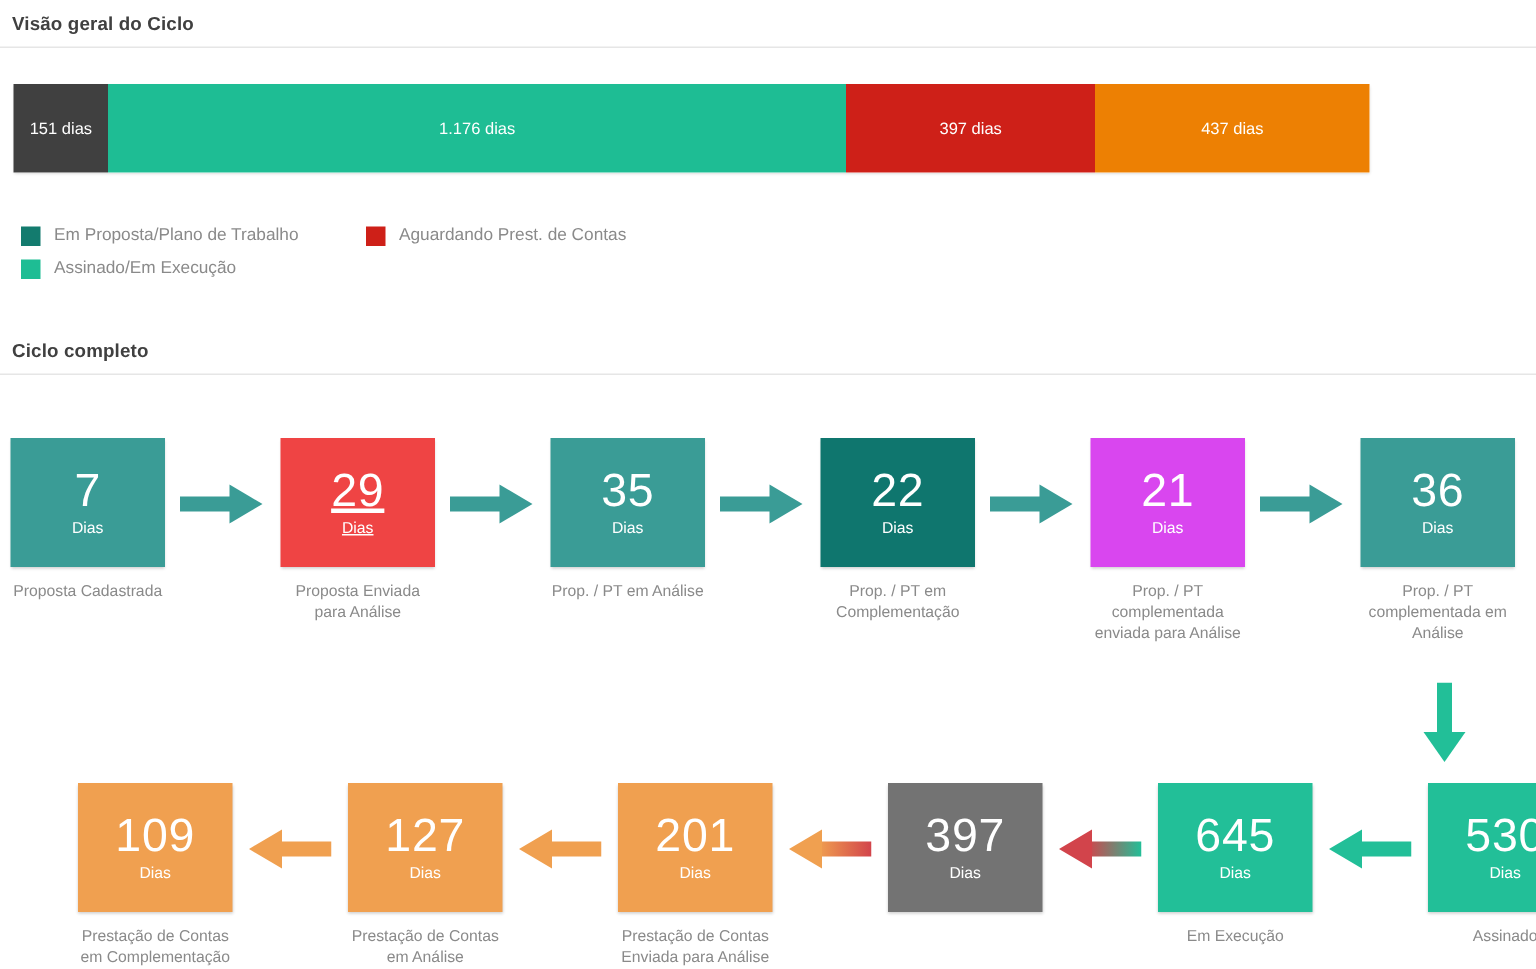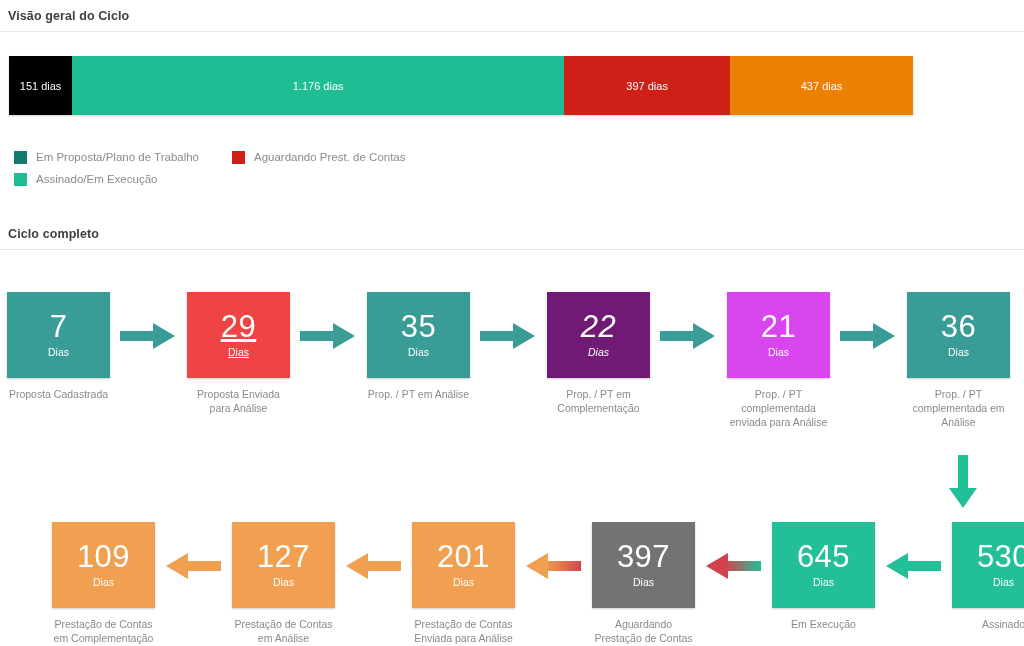--- a/index.html
+++ b/index.html
@@ -22,21 +22,21 @@
     display:flex;box-shadow:0 1px 2px rgba(0,0,0,.18);
   }
   .seg{
     display:flex;align-items:center;justify-content:center;
     color:#ffffff;font-size:11px;white-space:nowrap;height:100%;
   }
 
   
   #legend{position:absolute;left:14px;top:146px;
     display:grid;grid-template-columns:214px auto;
-    grid-auto-rows:22px;column-gap:4px;}
+    grid-auto-rows:22px;column-gap:16px;}
   .legend-item{display:flex;align-items:center;}
   .legend-swatch{width:13px;height:13px;margin-right:9px;flex:none;}
   .legend-label{font-size:11.5px;color:#8a8a8a;white-space:nowrap;}
 
   
   #cycle-title{position:absolute;left:8px;top:227px;}
   #cycle-rule{position:absolute;left:0;top:249px;}
 
   .row{position:absolute;left:0;width:1024px;height:100px;}
   #row1{top:292px;}
@@ -62,21 +62,21 @@
   .arrow svg{display:block;}
   #down-arrow{position:absolute;left:948px;top:455px;width:30px;height:54px;}
 </style>
 </head>
 <body>
 
 <div class="section-title" id="overview-title">Visão geral do Ciclo</div>
 <div class="rule" id="overview-rule"></div>
 
 <div id="overview-bar">
-    <div class="seg" style="background: #000000; width: 6.98751%;">151 dias</div>
+    <div class="seg" style="background: #404040; width: 6.98751%;">151 dias</div>
     <div class="seg" style="background: rgb(30, 189, 148); width: 54.4193%;">1.176 dias</div>
     <div class="seg" style="background: rgb(206, 32, 24); width: 18.3711%;">397 dias</div>
     <div class="seg" style="background: rgb(237, 128, 3); width: 20.2221%;">437 dias</div>
   </div>
 
 <div id="legend">
     <div class="legend-item">
       <span class="legend-swatch" style="background: rgb(19, 123, 110);"></span>
       <span class="legend-label">Em Proposta/Plano de Trabalho</span>
     </div>
@@ -109,21 +109,21 @@
       <div class="caption">Proposta Enviada para Análise</div>
     </div>
     <div class="node" style="left: 367px;">
       <div class="card" style="background: rgb(58, 156, 150); align-items: center;">
         <div class="num">35</div>
         <div class="unit">Dias</div>
       </div>
       <div class="caption">Prop. / PT em Análise</div>
     </div>
     <div class="node" style="left: 547px;">
-      <div class="card" style="background: #701a75; font-style: italic;">
+      <div class="card" style="background: #0f766e;">
         <div class="num">22</div>
         <div class="unit">Dias</div>
       </div>
       <div class="caption">Prop. / PT em Complementação</div>
     </div>
     <div class="node" style="left: 727px;">
       <div class="card" style="background: #d946ef;">
         <div class="num">21</div>
         <div class="unit">Dias</div>
       </div>
@@ -217,21 +217,20 @@
         <div class="num">201</div>
         <div class="unit">Dias</div>
       </div>
       <div class="caption">Prestação de Contas Enviada para Análise</div>
     </div>
     <div class="node" style="left: 547px;">
       <div class="card" style="background: #737373;">
         <div class="num">397</div>
         <div class="unit">Dias</div>
       </div>
-      <div class="caption">Aguardando Prestação de Contas</div>
     </div>
     <div class="node" style="left: 727px;">
       <div class="card" style="background: rgb(34, 191, 152);">
         <div class="num">645</div>
         <div class="unit">Dias</div>
       </div>
       <div class="caption">Em Execução</div>
     </div>
     <div class="node" style="left: 907px;">
       <div class="card" style="background: rgb(34, 191, 152);">

